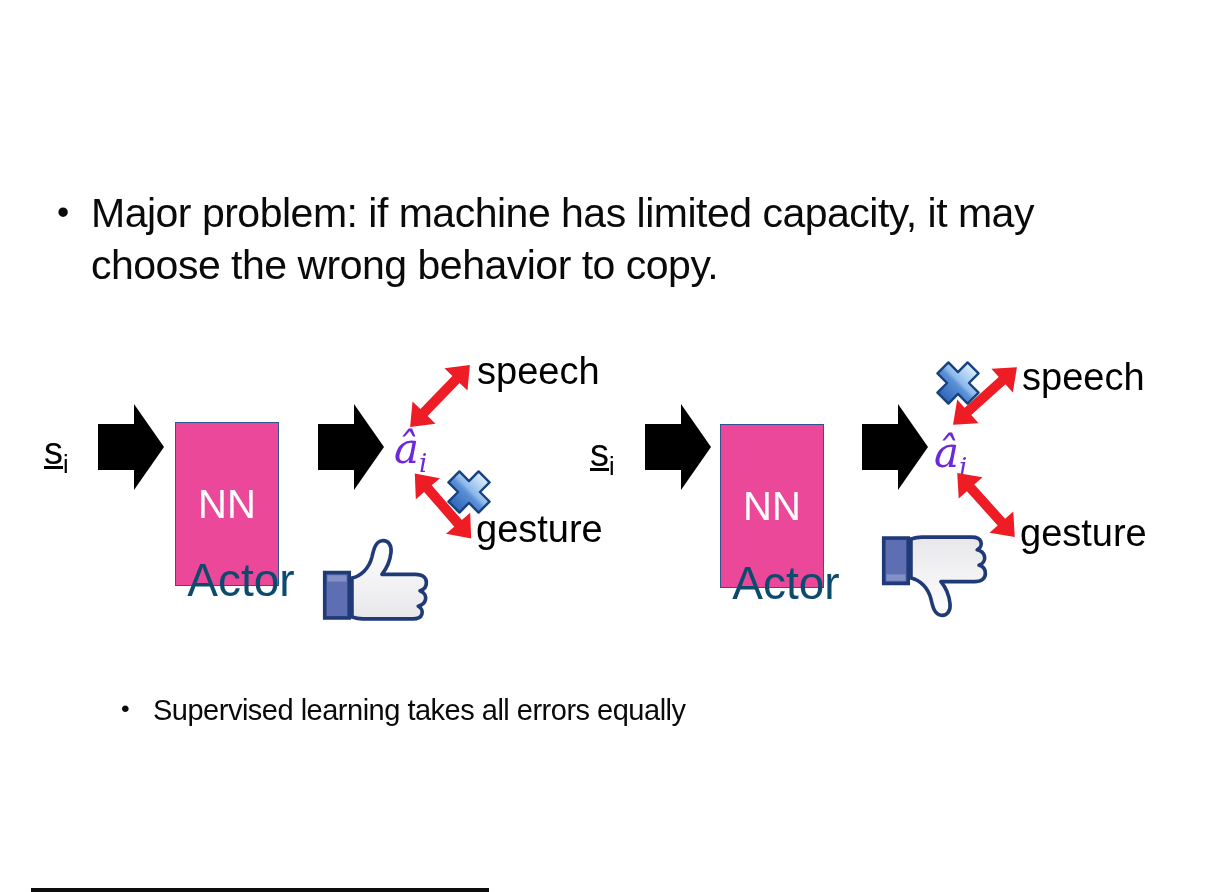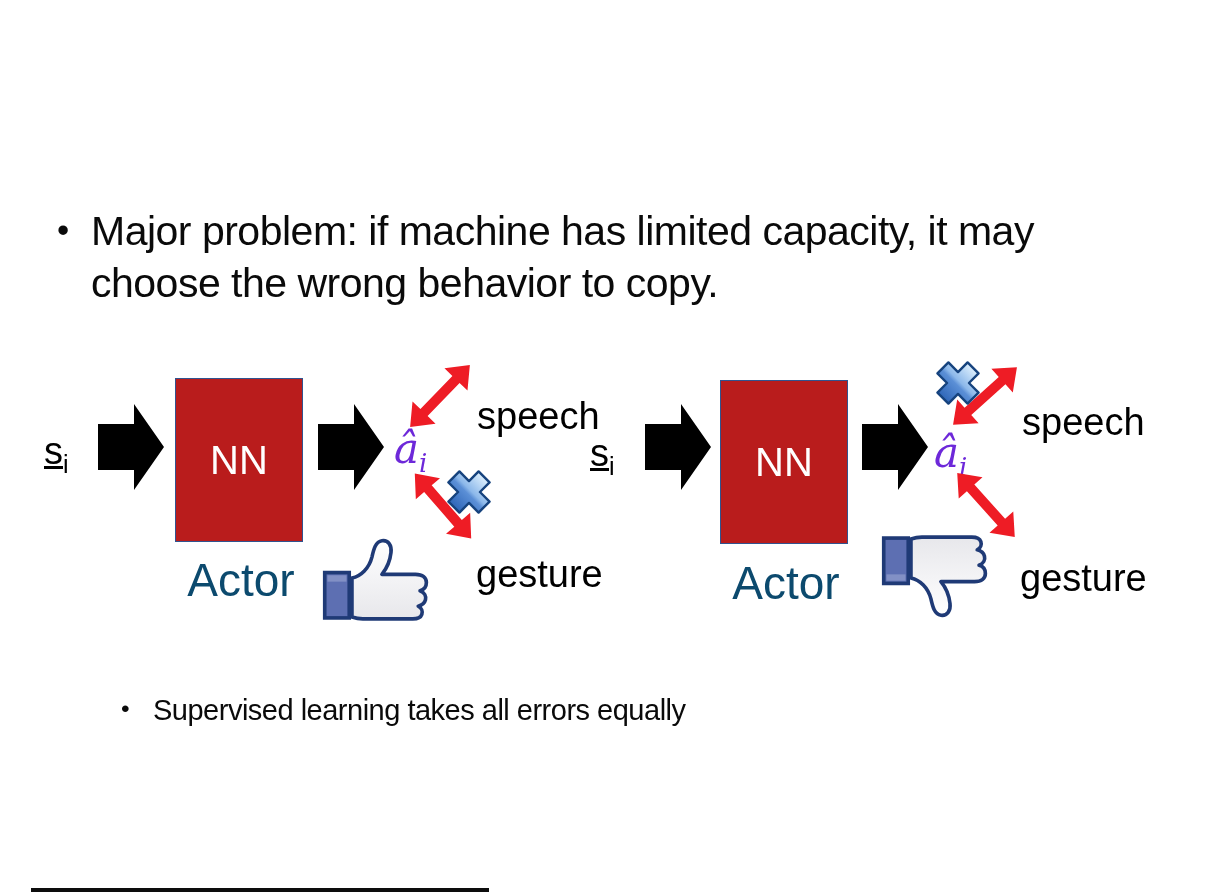--- a/index.html
+++ b/index.html
@@ -19,42 +19,42 @@
   }
   
   ul.bullets{list-style:none;margin:0;padding:0;position:absolute;}
   ul.bullets li{
     position:relative;padding-left:36px;
     font-size:41px;line-height:52px;letter-spacing:-0.5px;color:#0a0a0a;
   }
   ul.bullets li::before{
     content:"\2022";position:absolute;left:2px;top:-1px;font-size:0.85em;
   }
-  .bullets-top{left:55px;top:205px;width:1045px;}
+  .bullets-top{left:55px;top:187px;width:1045px;}
   .bullets-bottom{left:55px;top:674px;width:1120px;}
   .bullets-bottom li.sub{
     margin-left:64px;margin-top:10px;font-size:29px;padding-left:34px;
   }
   
   .abs{position:absolute;}
   .state-label{font-size:38px;color:#000;text-decoration:underline;}
   .state-label sub{font-size:25px;}
   .out-label{
     font-family:"DejaVu Serif","Liberation Serif",serif;
     font-style:italic;font-size:42px;color:#6d28d9;line-height:1;
   }
   .out-label sub{font-size:26px;}
   .nn-box{
-    width:128px;height:164px;background:#b91c1c;
+    width:104px;height:164px;background:#ec4899;
     border:1.5px solid #31538F;box-sizing:border-box;
-    display:flex;align-items:center;justify-content:center;
+    display:flex;align-items:center;justify-content:center;margin-top:44px;
   }
   .nn-box .nn-text{color:#ffffff;font-size:40px;}
   .actor-label{width:132px;text-align:center;font-size:46px;color:#0c4a6e;}
-  .branch-label{font-size:38px;color:#000;margin-top:45px;}
+  .branch-label{font-size:38px;color:#000;}
   .flow-arrow{width:66px;height:94px;}
   .red-arrow{width:90px;height:36px;transform-origin:center;}
   .cross{width:62px;height:62px;z-index:5;}
   .thumb{width:118px;height:92px;}
   .thumb.down svg{transform:scaleY(-1);}
   .clipped-bar{
     position:absolute;left:31px;top:888px;width:458px;height:4px;
     background:#0d0d0d;
   }
 </style>

